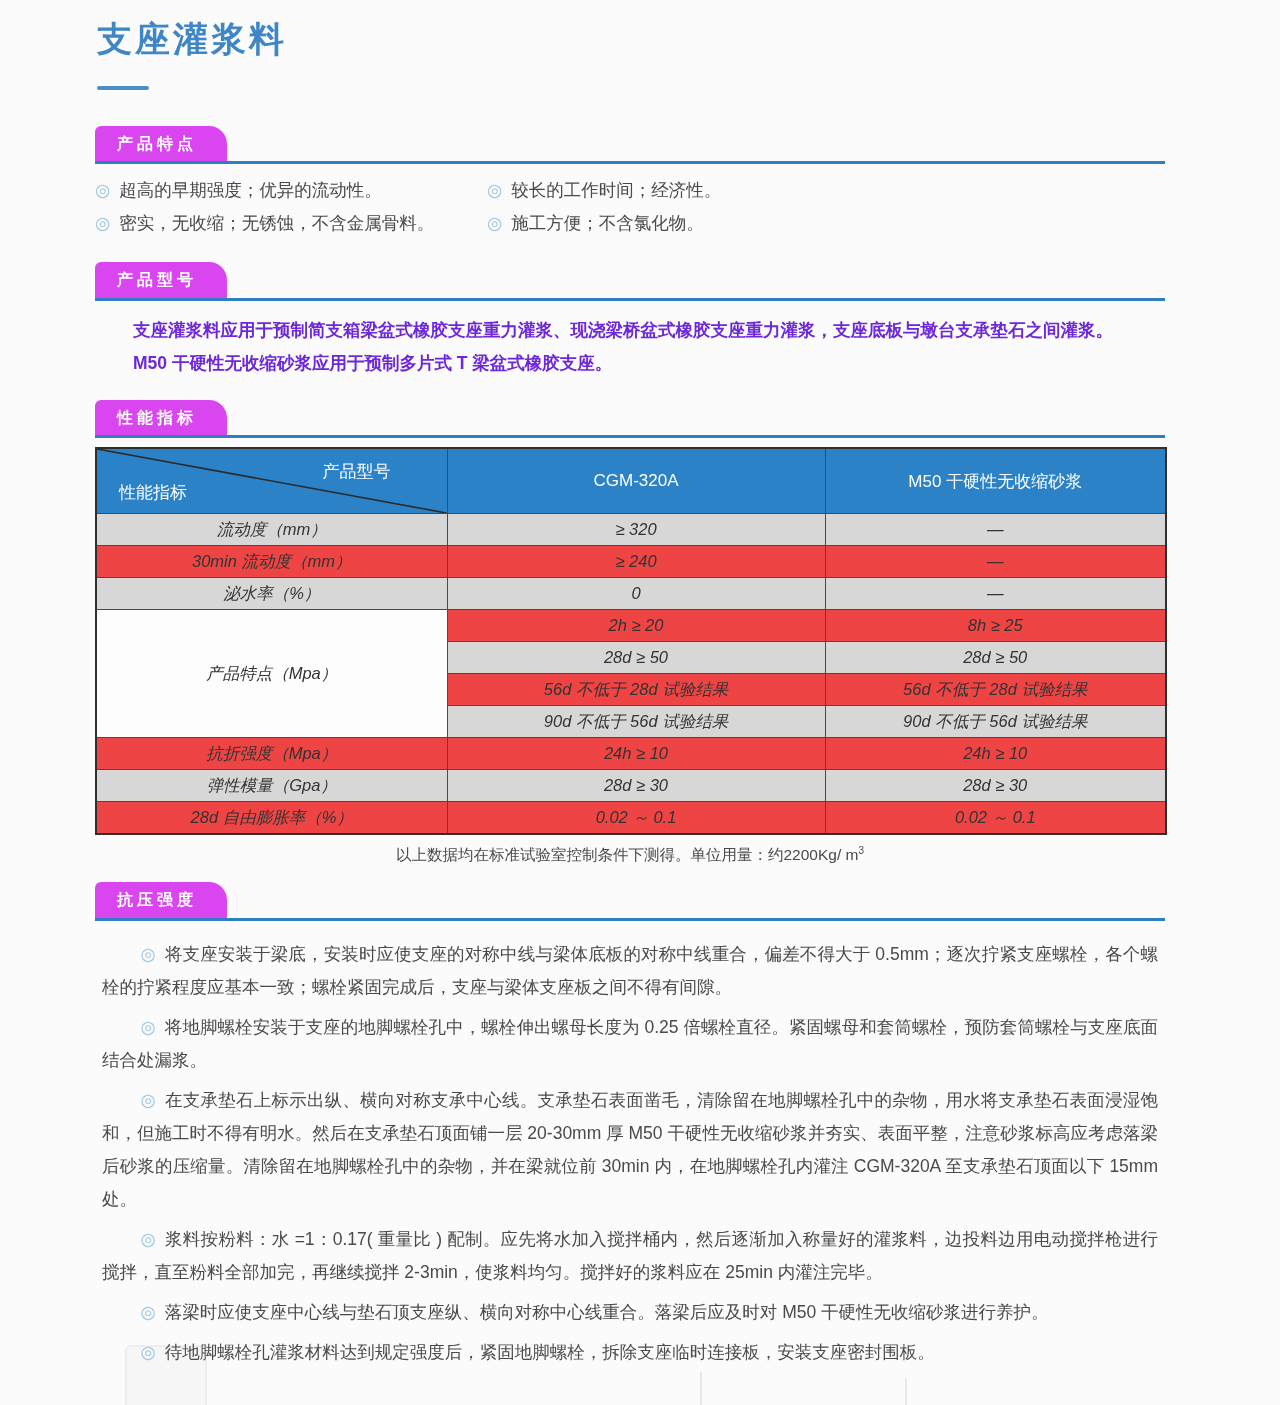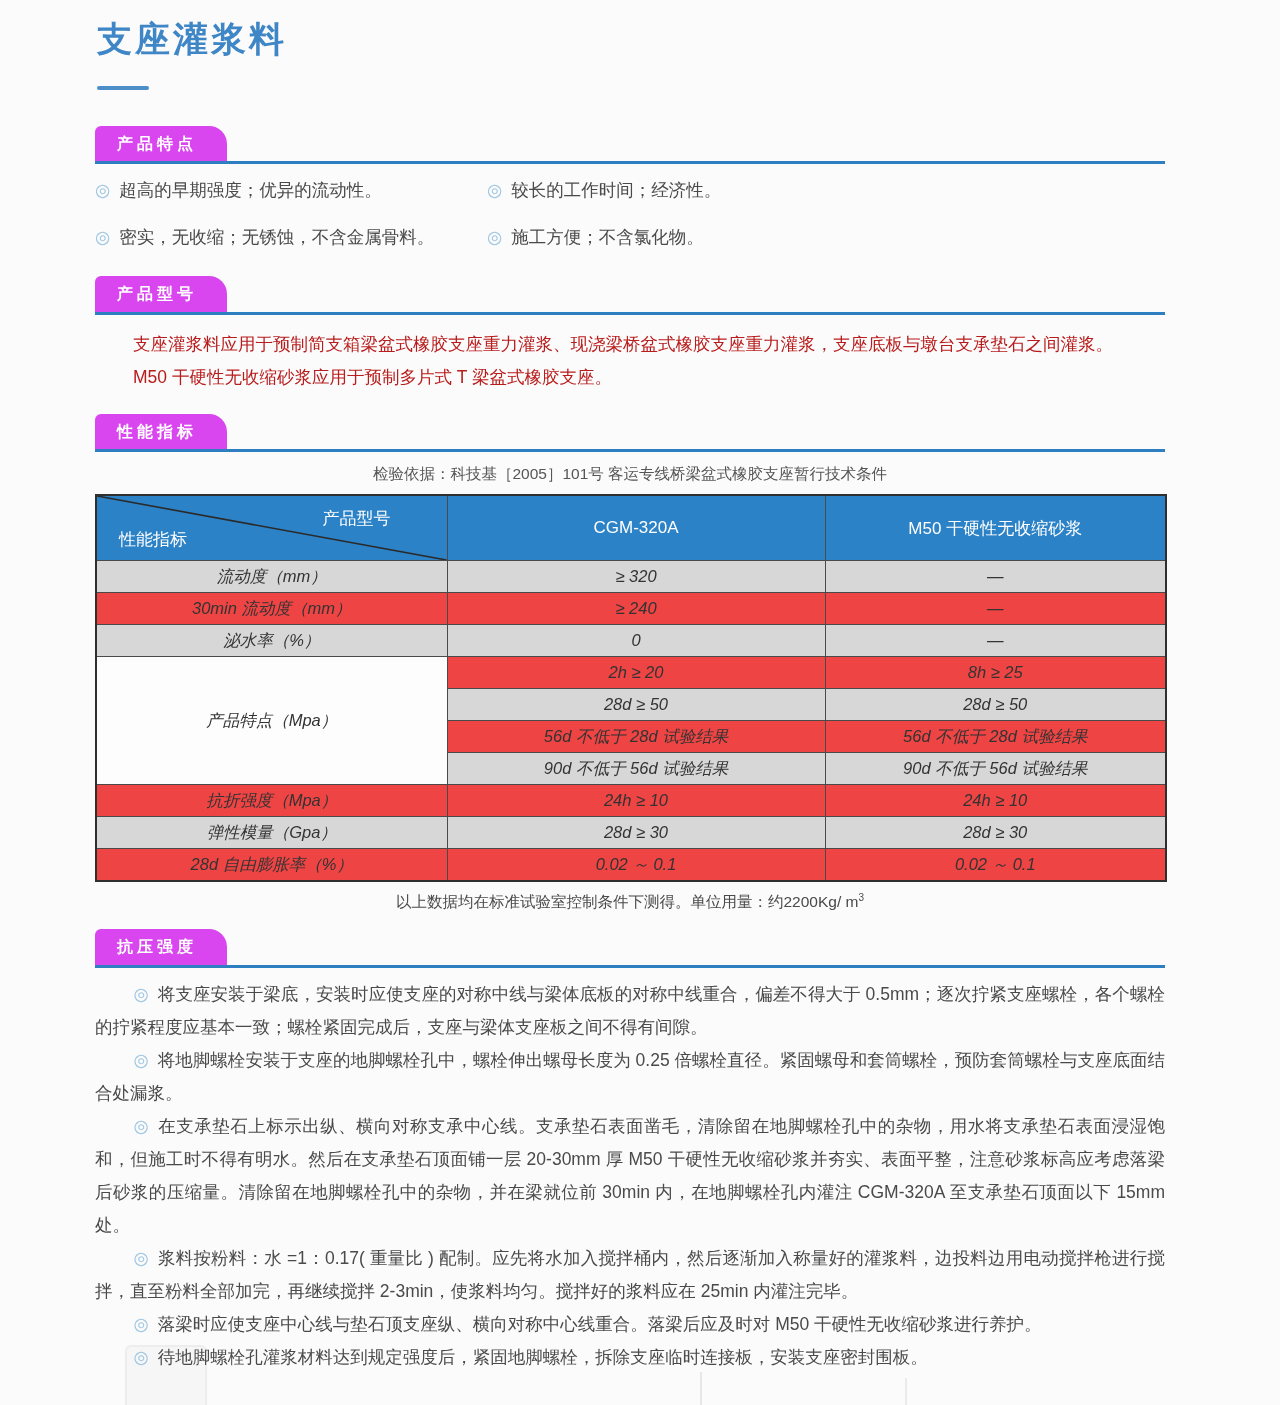--- a/index.html
+++ b/index.html
@@ -31,27 +31,27 @@
   }
 
   .mt-features{margin-top:36px;}
   .mt-application{margin-top:26px;}
   .mt-performance{margin-top:20px;}
   .mt-construction{margin-top:16px;}
 
   
   .features-grid{
     display:grid;grid-template-columns:392px 1fr;
-    padding-top:13px;row-gap:21px;
+    padding-top:13px;row-gap:7px;
     font-size:17.5px;color:#4a4a4a;line-height:26px;
   }
   .ring{color:#9cc6e2;margin-right:9px;font-size:17.5px;}
 
   
-  .app-text{padding:13px 0 0 38px;font-size:17.5px;line-height:33px;color:#b91c1c;}
+  .app-text{padding:13px 0 0 38px;font-size:17.5px;line-height:33px;color:#6d28d9;font-weight:bold;}
 
   
   .basis-line{margin-top:12px;text-align:center;font-size:15.5px;color:#555555;}
   table.perf{
     width:1070px;table-layout:fixed;border-collapse:collapse;
     margin-top:9px;background:#ef4444;
     border:2px solid #2f2f2f;
     font-size:16.5px;color:#333333;
   }
   table.perf td,table.perf th{border:1px solid #4a4a4a;text-align:center;vertical-align:middle;padding:0 4px;}
@@ -64,21 +64,21 @@
   th.diag svg{position:absolute;left:0;top:0;width:100%;height:100%;display:block;}
   th.diag .corner-top{position:absolute;top:11px;right:56px;font-size:17px;}
   th.diag .corner-bottom{position:absolute;bottom:9px;left:22px;font-size:17px;}
 
   .footnote{margin-top:10px;font-size:15.5px;color:#4a4a4a;text-align:center;}
   .footnote sup{font-size:10px;}
 
   
   .cons{padding-top:10px;}
   .cons p{
-    margin:0;text-indent:2.2em;text-align:justify;
+    margin:7px;text-indent:2.2em;text-align:justify;
     font-size:17.5px;line-height:33px;color:#4a4a4a;
   }
 
   
   .wm-bag{
     position:absolute;left:125px;top:1345px;width:78px;height:70px;
     border:2px solid #e4e4e4;border-radius:6px;background:#f4f4f4;opacity:.6;z-index:-1;
   }
   .wm-line-a{position:absolute;left:700px;top:1372px;height:33px;border-left:2px solid #dedede;opacity:.7;z-index:-1;}
   .wm-line-b{position:absolute;left:905px;top:1378px;height:27px;border-left:2px solid #e3e3e3;opacity:.7;z-index:-1;}
@@ -122,21 +122,20 @@
     <div class="app-text">
       <div>支座灌浆料应用于预制简支箱梁盆式橡胶支座重力灌浆、现浇梁桥盆式橡胶支座重力灌浆，支座底板与墩台支承垫石之间灌浆。</div>
       <div>M50 干硬性无收缩砂浆应用于预制多片式 T 梁盆式橡胶支座。</div>
     </div>
   </section>
 
   <section class="mt-performance">
     <div class="sec-head">
       <span class="sec-tab">性能指标</span>
     </div>
-    <div class="basis-line">检验依据：科技基［2005］101号 客运专线桥梁盆式橡胶支座暂行技术条件</div>
 
     <table class="perf">
       <colgroup>
           <col style="width:351px">
           <col style="width:378px">
           <col style="width:341px">
         </colgroup>
       <thead>
         <tr>
           <th class="diag">

